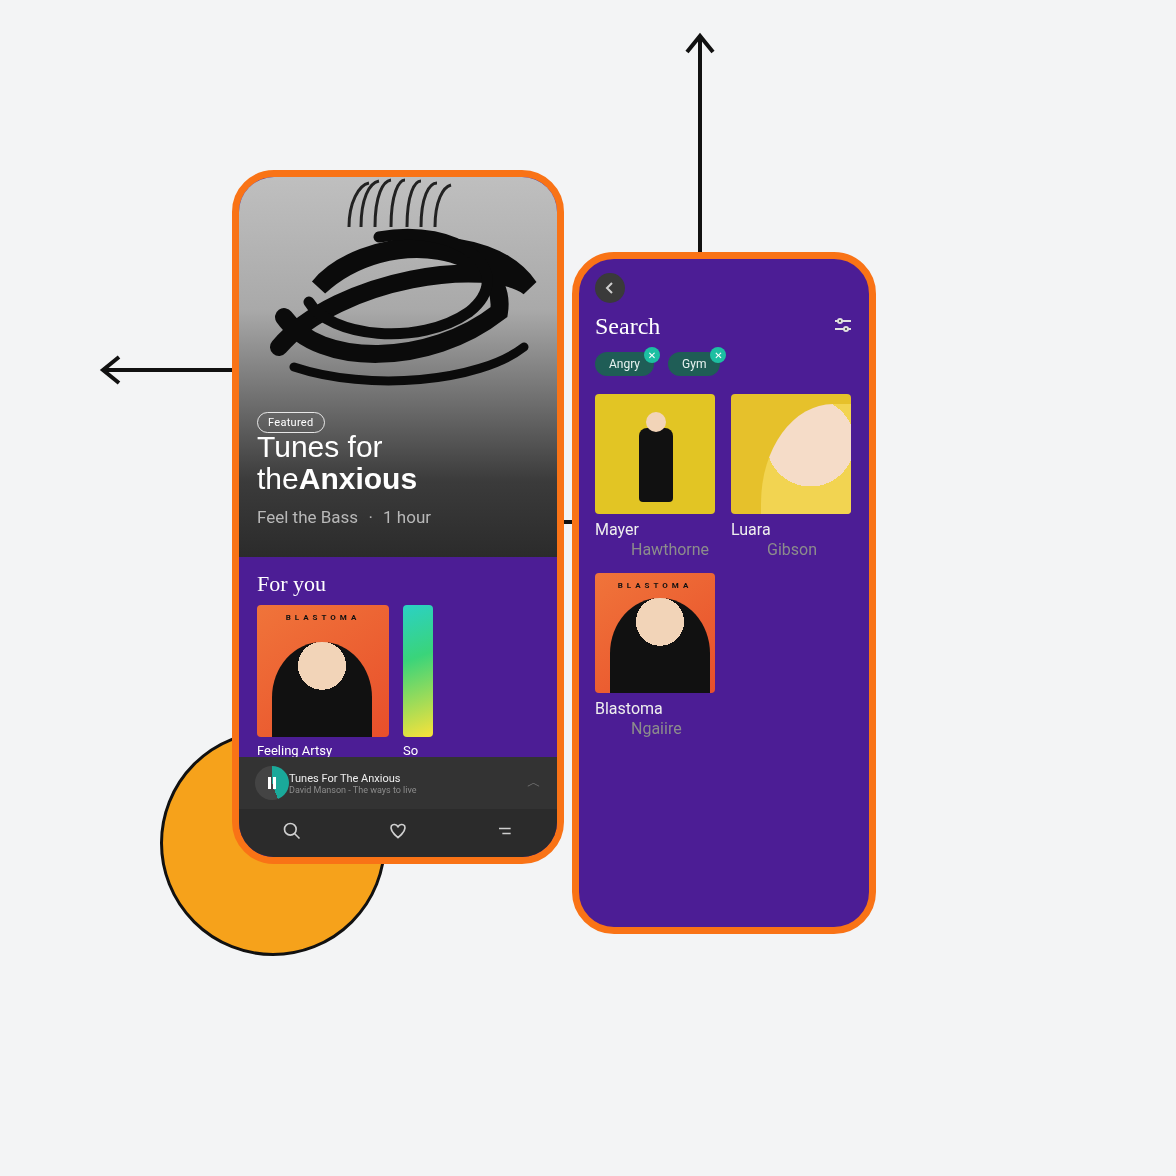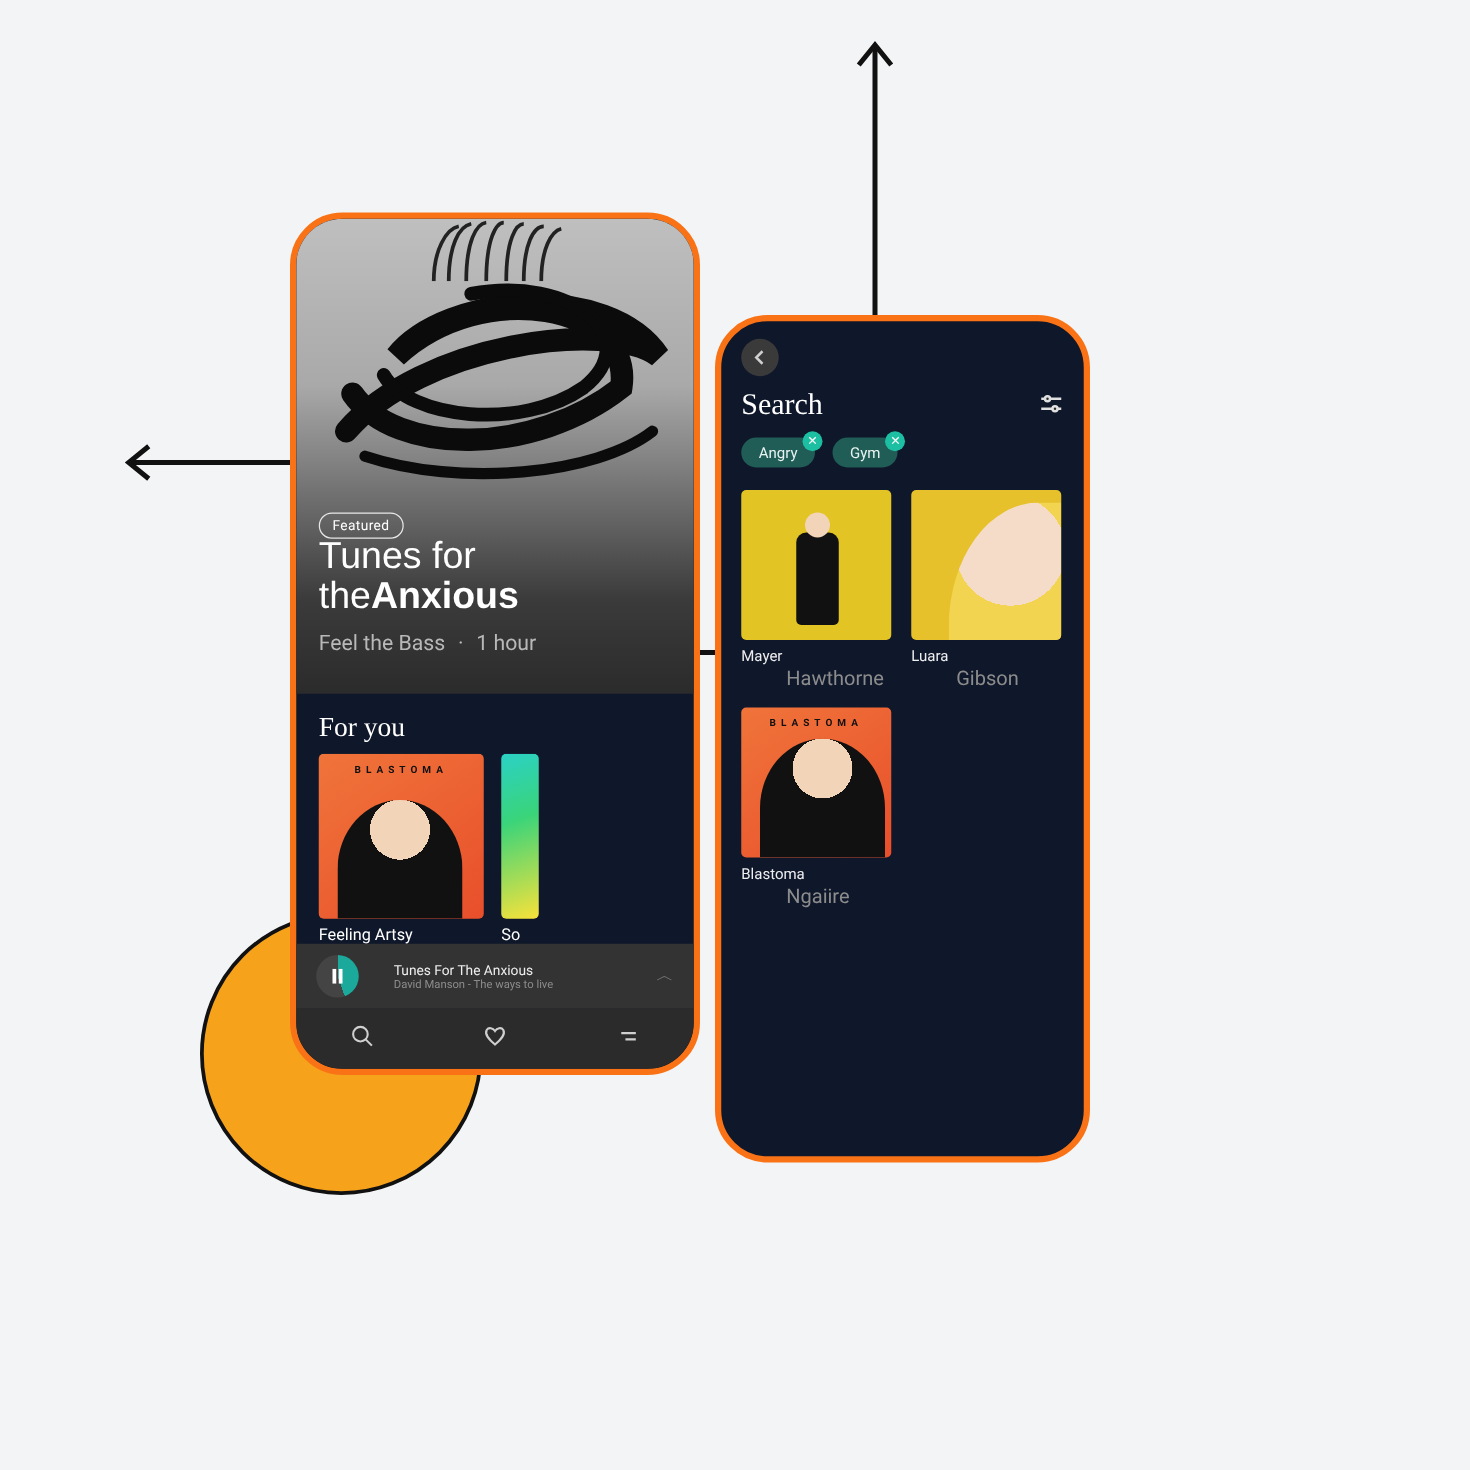--- a/index.html
+++ b/index.html
@@ -37,22 +37,22 @@
     width: 220px;
     height: 220px;
     border-radius: 50%;
     background: #f6a21b;
     border: 3px solid #111;
   }
 
   
   .phone {
     position: absolute;
-    background: #0f172a;
-    border: 5px solid #f97316;
+    background: #4c1d95;
+    border: 7px solid #f97316;
     border-radius: 42px;
     overflow: hidden;
     color: #e6e6e6;
   }
   .phone1 { left: 232px; top: 170px; width: 318px; height: 680px; }
   .phone2 { left: 572px; top: 252px; width: 290px; height: 668px; }
 
   
   .hero {
     height: 380px;
@@ -152,21 +152,21 @@
 
   
   .nowplaying {
     position: absolute;
     left: 0; right: 0;
     bottom: 48px;
     height: 52px;
     background: #333;
     display: flex;
     align-items: center;
-    gap: 28px;
+    gap: 0;
     padding: 0 16px;
   }
   .np-cover {
     width: 34px; height: 34px; border-radius: 50%;
     background: conic-gradient(#1aa99a 0 160deg, #444 160deg 360deg);
     display: flex; align-items: center; justify-content: center;
     color:#fff; font-size:12px;
   }
   .np-text { flex:1; }
   .np-title { font-size:11px; color:#eee; }
@@ -209,21 +209,21 @@
     position:absolute;
     right:-6px; top:-5px;
     width:16px;height:16px;border-radius:50%;
     background:#1dbfa2;
     color:#fff;
     font-size:10px;
     display:flex;align-items:center;justify-content:center;
   }
   .grid { display:grid; grid-template-columns: repeat(2, 120px); column-gap:16px; row-gap:14px; padding:12px 16px 0 16px;}
   .g-cover { width:120px; height:120px; border-radius:4px; }
-  .g-title { font-size:12px; color:#eee; margin-top:6px; white-space:nowrap; overflow:hidden; text-overflow:ellipsis;}
+  .g-title { font-size:16px; color:#eee; margin-top:6px; white-space:nowrap; overflow:hidden; text-overflow:ellipsis;}
   .g-sub { font-size:16px; color:#8c8c8c; margin-top:1px;margin-left:36px;}
 
   
   .c-orange .bust, .c-yellow .figure, .c-yellow2 .profile, .c-orange2 .faceblob {
     position:absolute;
   }
   .c-orange .bust {
     left:15px; bottom:0; width:100px; height:95px;
     background: radial-gradient(circle at 50% 25%, #f2d4b8 0 24px, transparent 24px),
                 linear-gradient(#111,#111);

